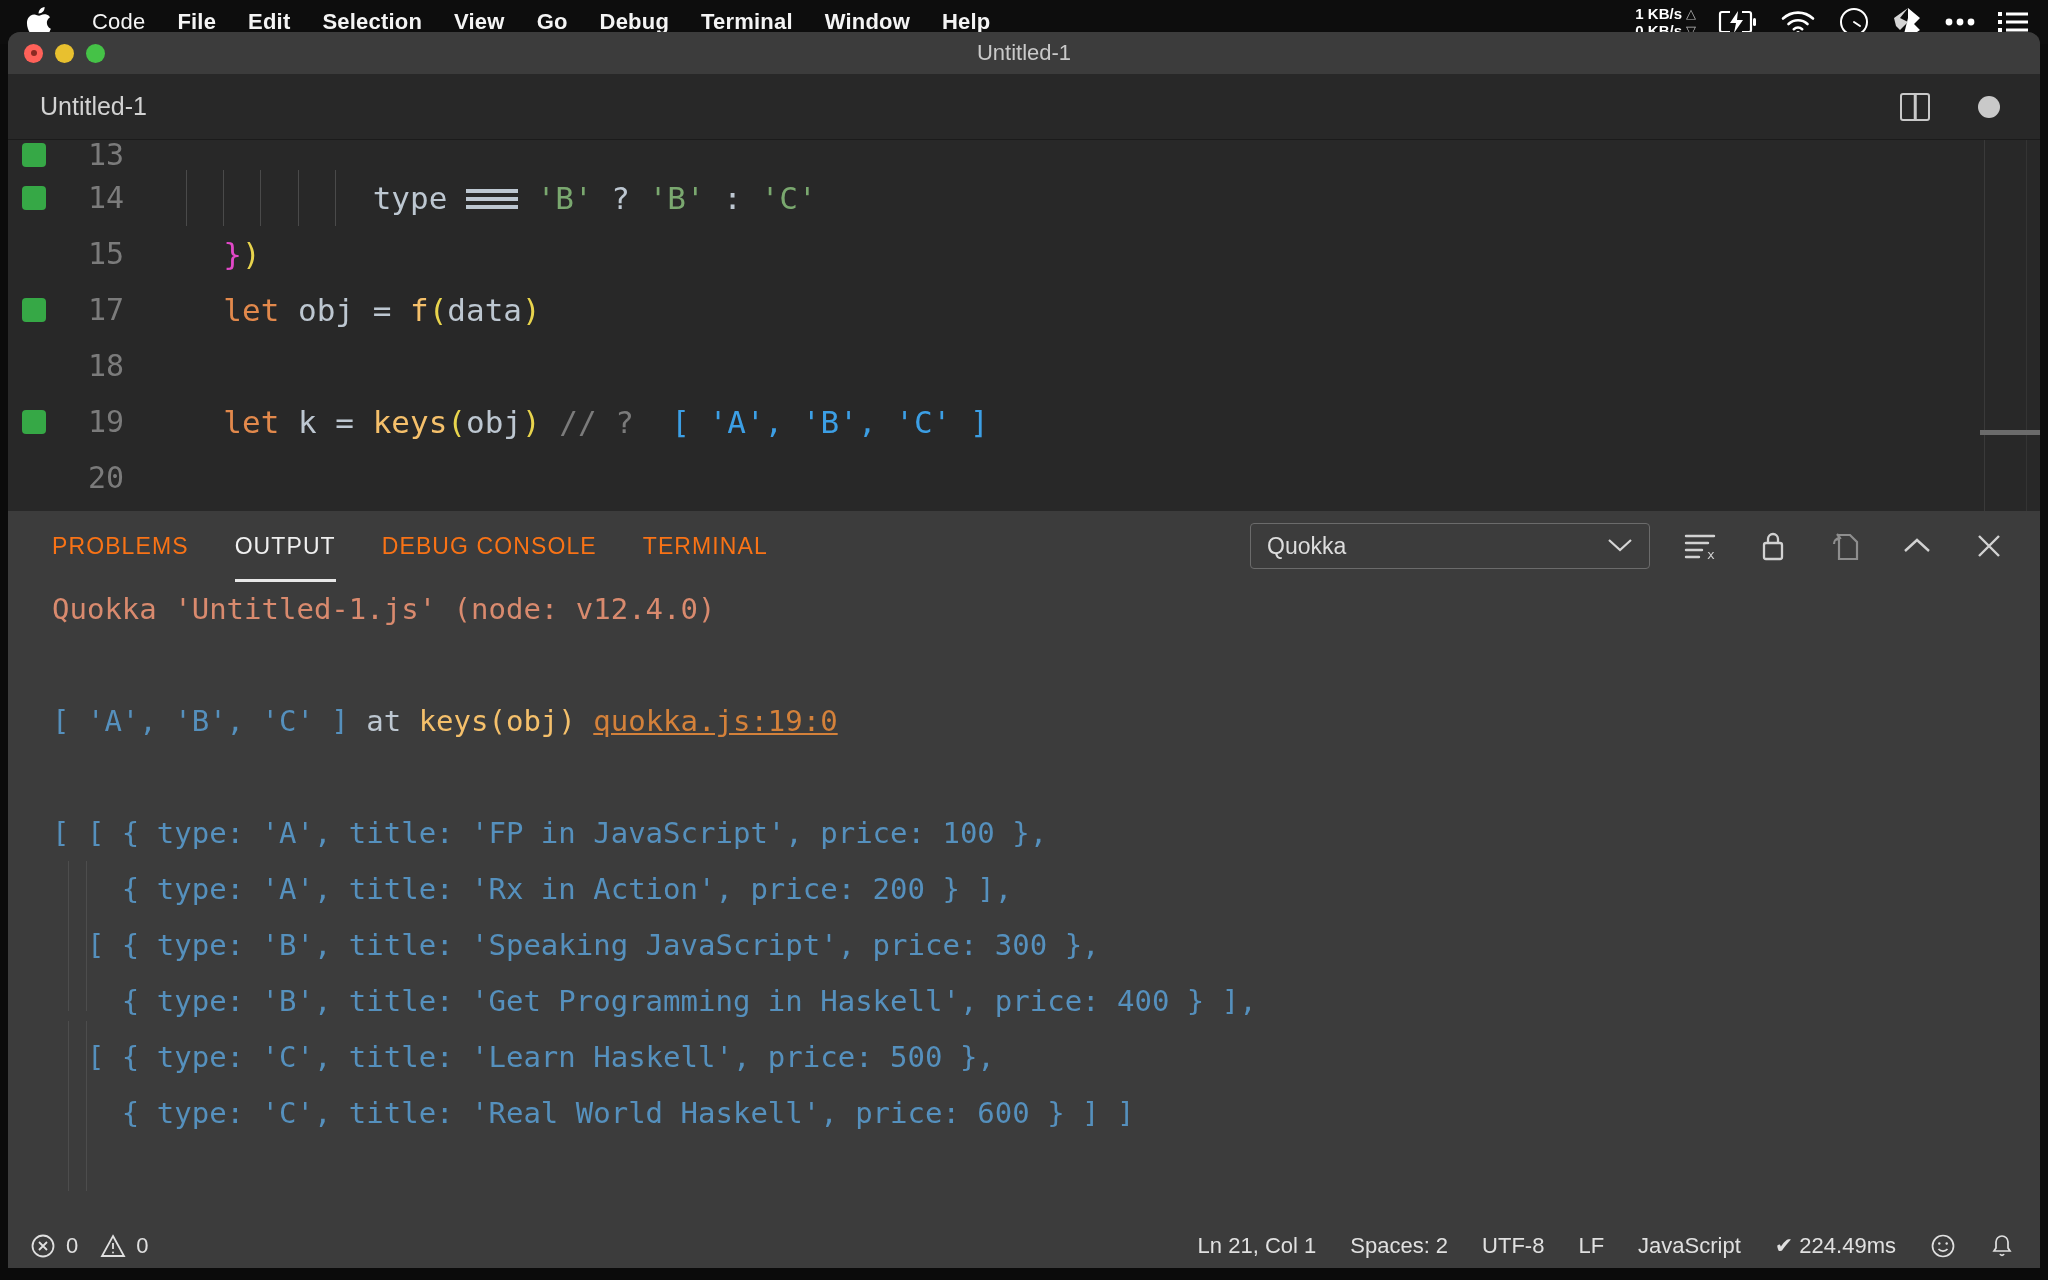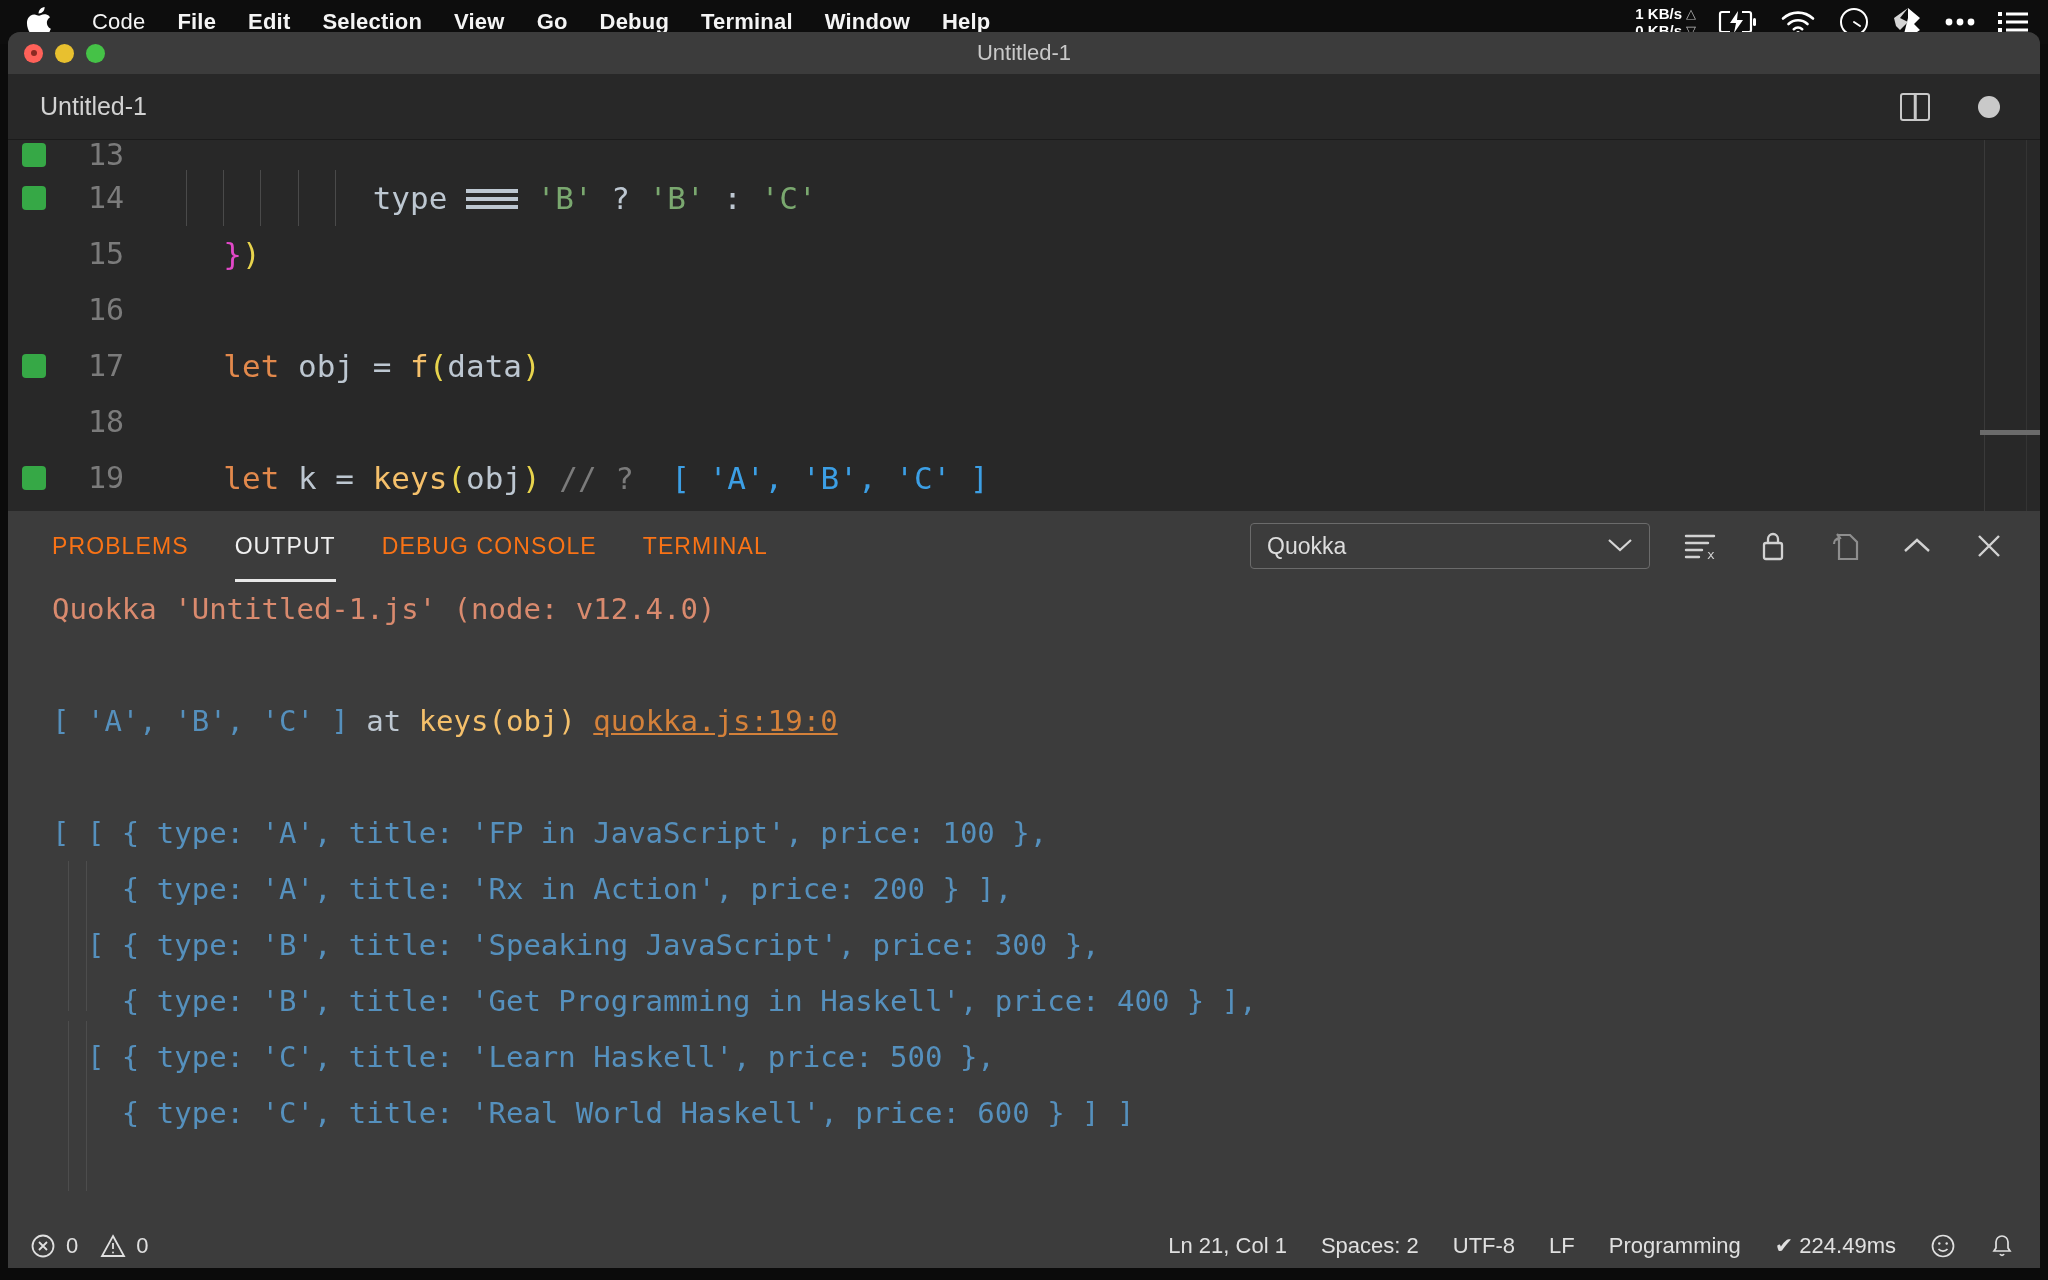--- a/index.html
+++ b/index.html
@@ -250,21 +250,20 @@
         <div class="split-icon"></div>
         <div class="dirty-dot"></div>
       </div>
     </div>
 
     <div class="code-area">
       <div id="code-lines">
           <div class="code-line clipped-top"><div class="gutter-dot"></div><div class="lnum">13</div><div class="code-text"></div></div>
           <div class="code-line"><div class="gutter-dot"></div><div class="lnum">14</div><div class="ind-guides"><i style="left: 0px;"></i><i style="left: 37.2px;"></i><i style="left: 74.4px;"></i><i style="left: 111.6px;"></i><i style="left: 148.8px;"></i></div><div class="code-text"><span class="k-op">          </span><span class="k-var">type </span><span class="eq3"><i></i><i></i><i></i></span><span class="k-op"> </span><span class="k-str">'B'</span><span class="k-op"> ? </span><span class="k-str">'B'</span><span class="k-op"> : </span><span class="k-str">'C'</span></div></div>
           <div class="code-line"><div class="lnum">15</div><div class="code-text"><span class="k-op">  </span><span class="k-brace">}</span><span class="k-paren">)</span></div></div>
-          <div class="code-line"><div class="lnum">16</div><div class="code-text"></div></div>
           <div class="code-line"><div class="gutter-dot"></div><div class="lnum">17</div><div class="code-text"><span class="k-op">  </span><span class="k-let">let</span><span class="k-var"> obj </span><span class="k-op">= </span><span class="k-fn">f</span><span class="k-paren">(</span><span class="k-var">data</span><span class="k-paren">)</span></div></div>
           <div class="code-line"><div class="lnum">18</div><div class="code-text"></div></div>
           <div class="code-line"><div class="gutter-dot"></div><div class="lnum">19</div><div class="code-text"><span class="k-op">  </span><span class="k-let">let</span><span class="k-var"> k </span><span class="k-op">= </span><span class="k-fn">keys</span><span class="k-paren">(</span><span class="k-var">obj</span><span class="k-paren">)</span><span class="k-comment"> // ? </span><span class="k-val"> [ 'A', 'B', 'C' ]</span></div></div>
           <div class="code-line"><div class="lnum">20</div><div class="code-text"></div></div>
         </div>
       <div class="minimap-edge"></div>
       <div class="code-scroll-v"></div>
       <div class="code-scroll-thumb"></div>
     </div>
 
@@ -338,21 +337,21 @@
             </svg>
         </span>
         <span class="sb-item">0</span>
       </div>
 
       <div class="sb-right">
         <span class="sb-item">Ln 21, Col 1</span>
         <span class="sb-item">Spaces: 2</span>
         <span class="sb-item">UTF-8</span>
         <span class="sb-item">LF</span>
-        <span class="sb-item">Programming</span>
+        <span class="sb-item">JavaScript</span>
         <span class="sb-item">✔ 224.49ms</span>
         <span class="sb-ico">
           <svg width="26" height="26" viewBox="0 0 26 26">
               <circle cx="13" cy="13" r="10.5" fill="none" stroke="#e0e0e0" stroke-width="1.7"></circle>
               <circle cx="9.3" cy="10.5" r="1.2" fill="#e0e0e0"></circle>
               <circle cx="16.7" cy="10.5" r="1.2" fill="#e0e0e0"></circle>
               <path d="M8.5 16a6 6 0 0 0 9 0" fill="none" stroke="#e0e0e0" stroke-width="1.7"></path>
             </svg>
         </span>
         <span class="sb-ico">

